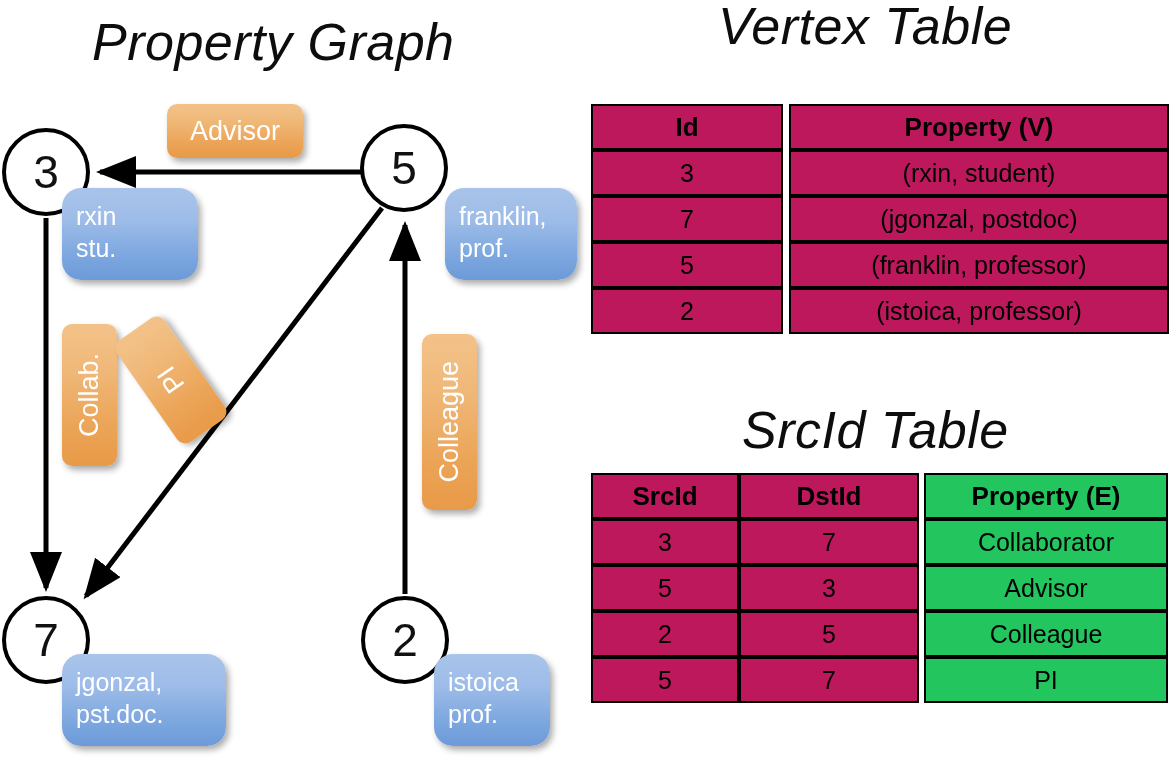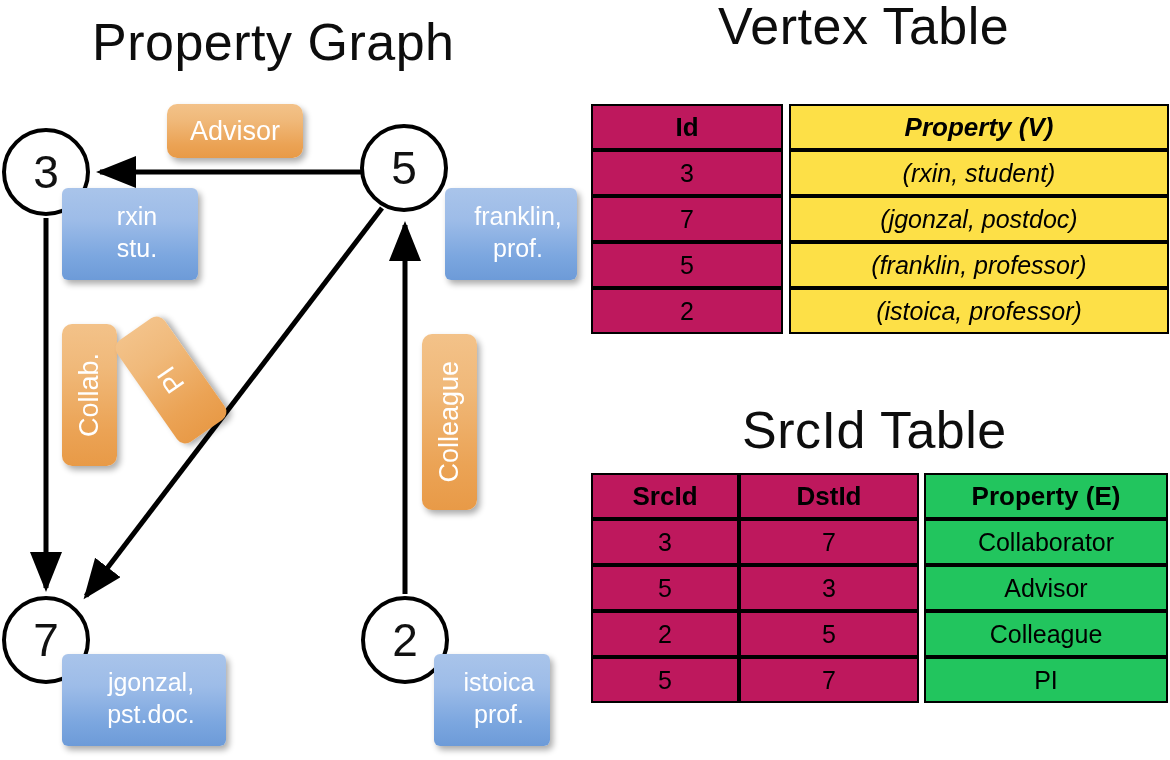--- a/index.html
+++ b/index.html
@@ -18,20 +18,21 @@
 
   
   .title {
     position: absolute;
     font-weight: 400;
     font-size: 52px;
     line-height: 1;
     letter-spacing: 0.5px;
     color: #0d0d0d;
     white-space: nowrap;
+    font-style: italic;
   }
   #title-property-graph { left: 92px;  top: 16px; }
   #title-vertex-table   { left: 718px; top: 0; }
   #title-edge-table     { left: 742px; top: 404px; }
 
   
   #graph-panel {
     position: absolute;
     left: 0; top: 0;
     width: 585px; height: 760px;
@@ -58,30 +59,29 @@
     z-index: 3;
   }
   #node-3 { left: 2px;   top: 128px; }
   #node-5 { left: 360px; top: 124px; }
   #node-7 { left: 2px;   top: 596px; }
   #node-2 { left: 361px; top: 596px; }
 
   
   .vbox {
     position: absolute;
-    border-radius: 6px;
+    border-radius: 19px;
     background: linear-gradient(180deg, #a9c4ea 0%, #9dbce8 35%, #7ba6df 75%, #6d9bd8 100%);
     box-shadow: 3px 4px 6px rgba(0,0,0,0.33);
     color: #ffffff;
     font-size: 25px;
     line-height: 1.28;
     padding: 12px 0 10px 14px;
     box-sizing: border-box;
     z-index: 4;
-    text-align: center;
   }
   #vbox-rxin     { left: 62px;  top: 188px; width: 136px; height: 92px; }
   #vbox-franklin { left: 445px; top: 188px; width: 132px; height: 92px; }
   #vbox-jgonzal  { left: 62px;  top: 654px; width: 164px; height: 92px; }
   #vbox-istoica  { left: 434px; top: 654px; width: 116px; height: 92px; }
 
   
   .ebox {
     position: absolute;
     border-radius: 10px;
@@ -137,21 +137,21 @@
     vertical-align: middle;
     font-weight: 400;
     background: #be185d;
     box-sizing: border-box;
   }
   .tbl th { font-weight: bold; font-size: 26px; }
 
   #vertex-table { left: 591px; top: 104px; }
   #vertex-table .c-id  { width: 192px; }
   #vertex-table .c-prop{ width: 380px; }
-  #vertex-table .c-prop { background: #fde047; font-style: italic; }
+  #vertex-table .c-prop { background: #be185d; }
   #vertex-table .gapcol { width: 6px; border: none; background: #fff; }
 
   #edge-table { left: 591px; top: 473px; }
   #edge-table .c-src  { width: 148px; }
   #edge-table .c-dst  { width: 180px; }
   #edge-table .c-eprop{ width: 244px; background: #22c55e; }
   #edge-table .gapcol { width: 5px; border: none; background: #fff; }
 </style>
 </head>
 <body>

